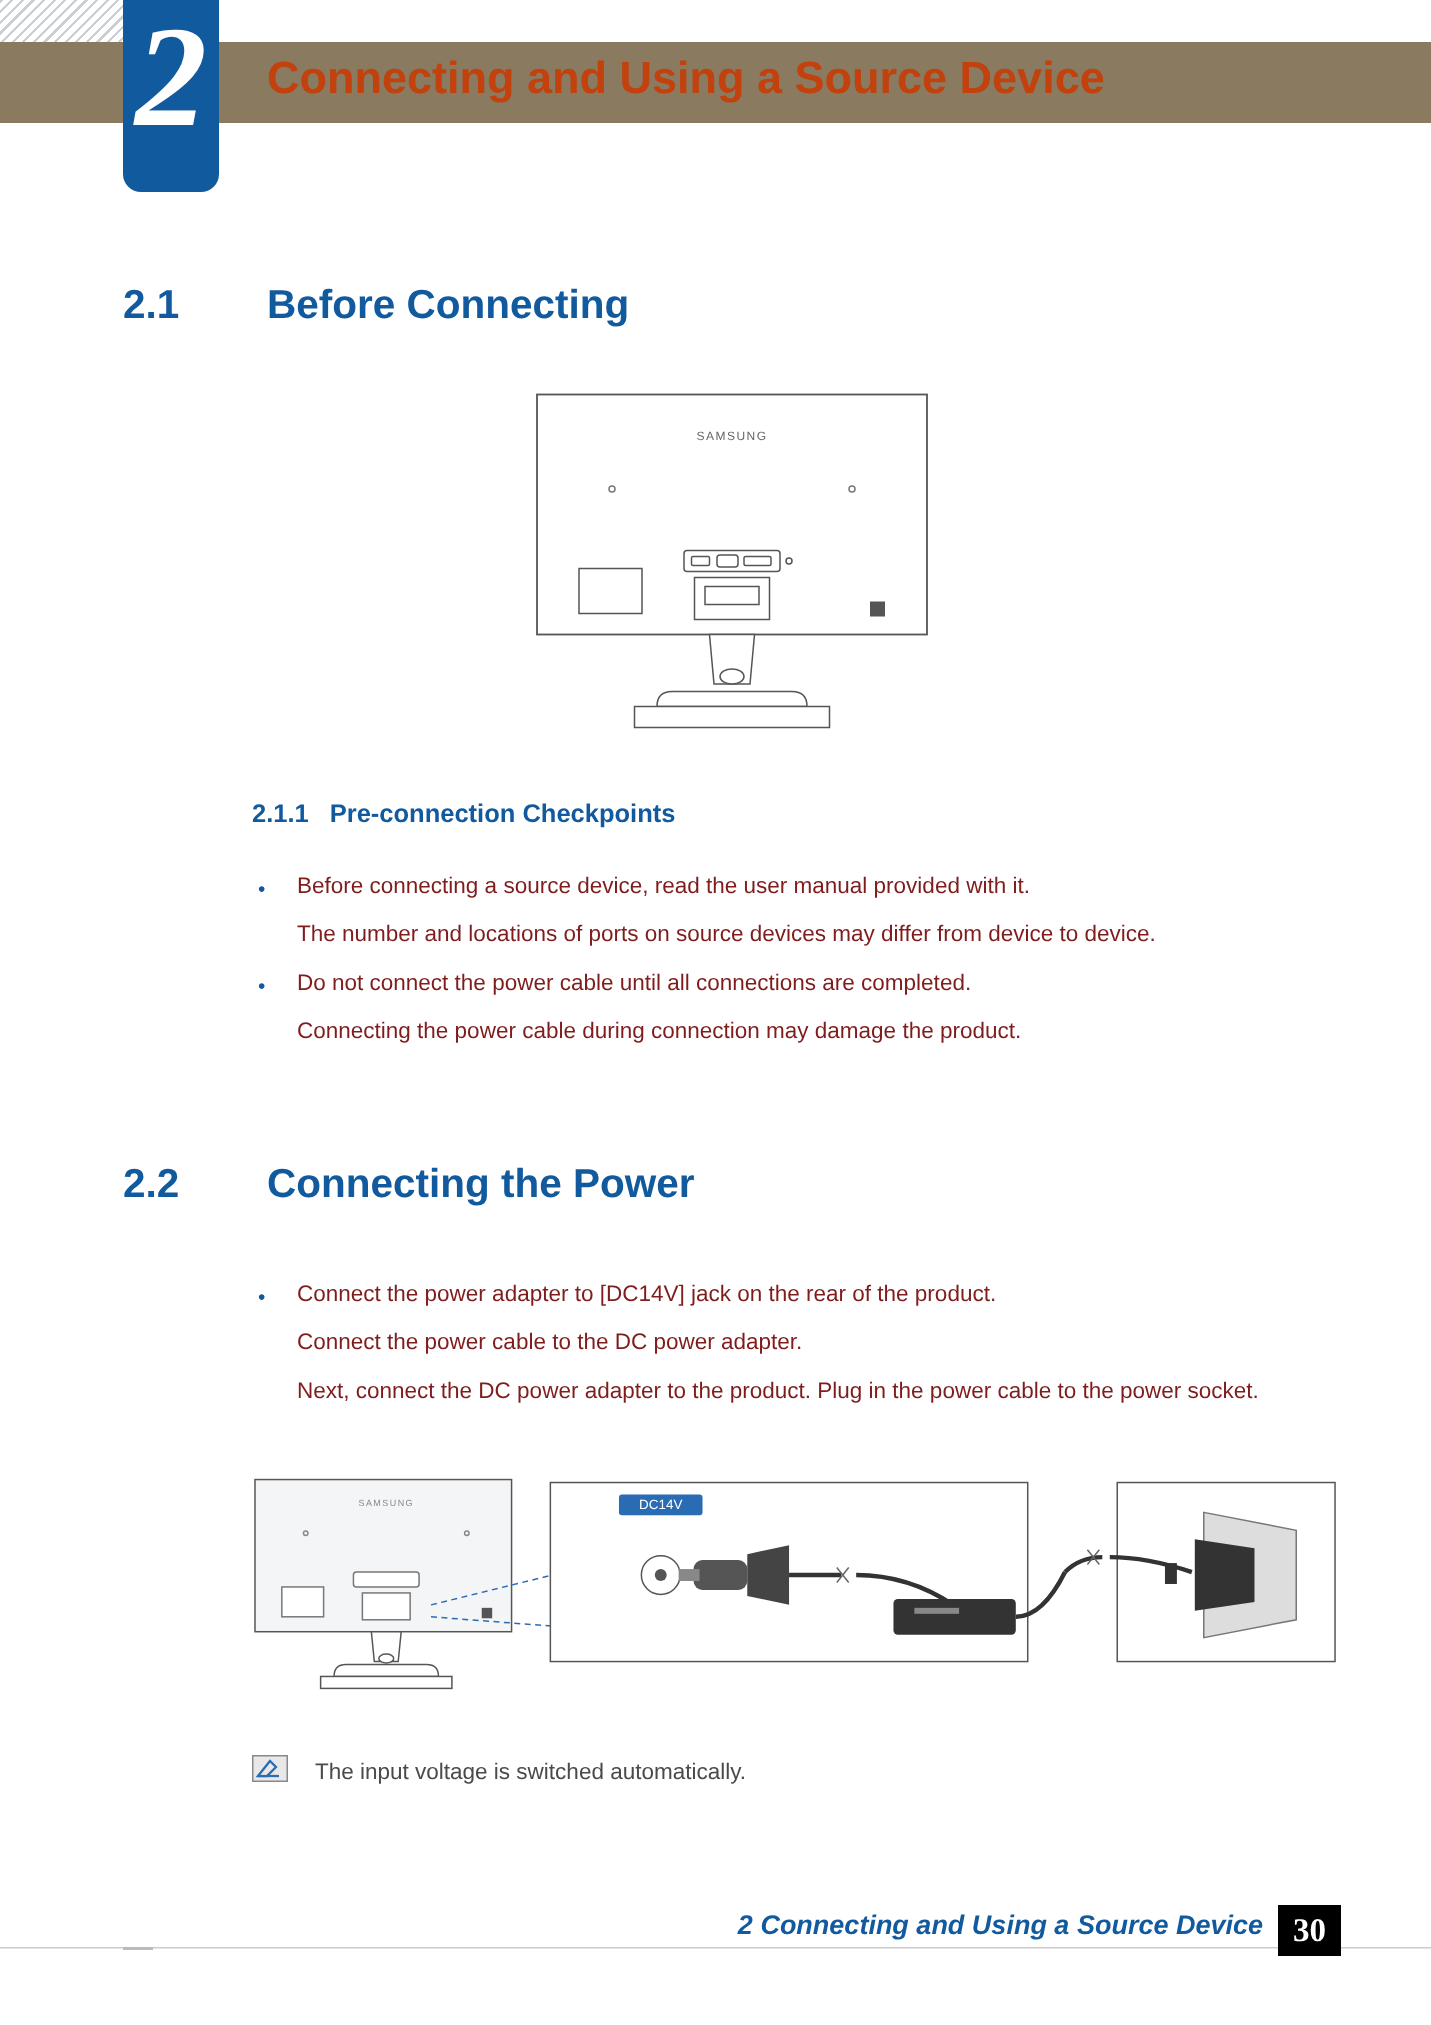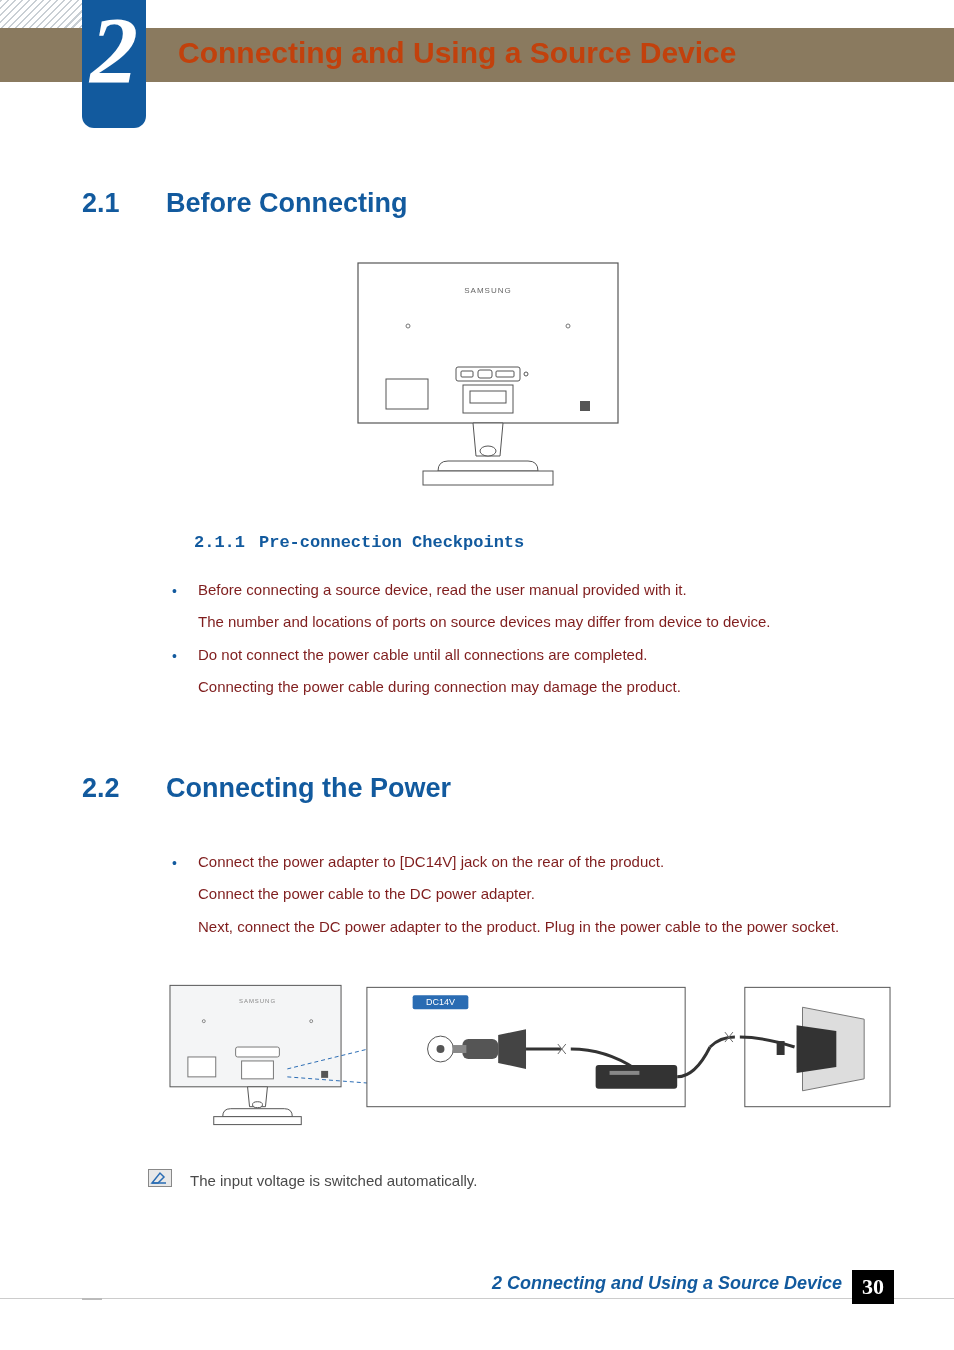--- a/index.html
+++ b/index.html
@@ -59,38 +59,37 @@
     font-weight: bold;
   }
   .content {
     position: absolute;
     top: 188px;
     left: 82px;
     right: 60px;
   }
   .section-row {
     display: flex;
-    gap: 26px;
+    gap: 38px;
     margin-bottom: 42px;
     align-items: center;
   }
   .section-num {
     color: #125a9e;
     font-size: 27px;
     font-weight: bold;
     min-width: 58px;
   }
   .section-title {
     color: #125a9e;
     font-size: 27px;
     font-weight: bold;
   }
   .sub-section {
-    margin-left: 112px;
-    font-family: Liberation Mono, monospace;
+    margin-left: 86px;
   }
   .sub-row {
     display: flex;
     gap: 14px;
     margin-bottom: 22px;
   }
   .sub-num {
     color: #125a9e;
     font-size: 17px;
     font-weight: bold;
@@ -116,21 +115,21 @@
     position: absolute;
     left: 4px;
     top: 2px;
     color: #125a9e;
     font-size: 14px;
   }
   .note-row {
     display: flex;
     align-items: flex-start;
     gap: 18px;
-    margin-left: 66px;
+    margin-left: 86px;
     margin-top: 28px;
   }
   .note-icon {
     width: 24px;
     height: 18px;
     flex-shrink: 0;
   }
   .note-text {
     font-size: 15px;
     color: #4a4a4a;

